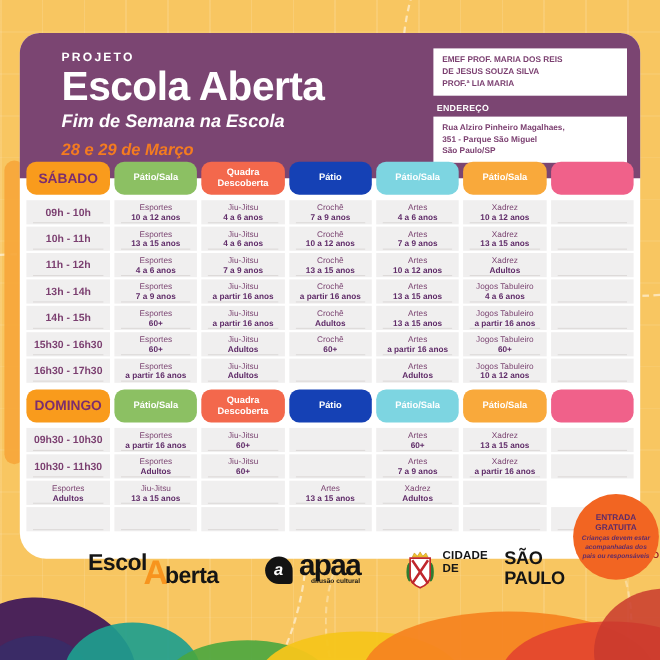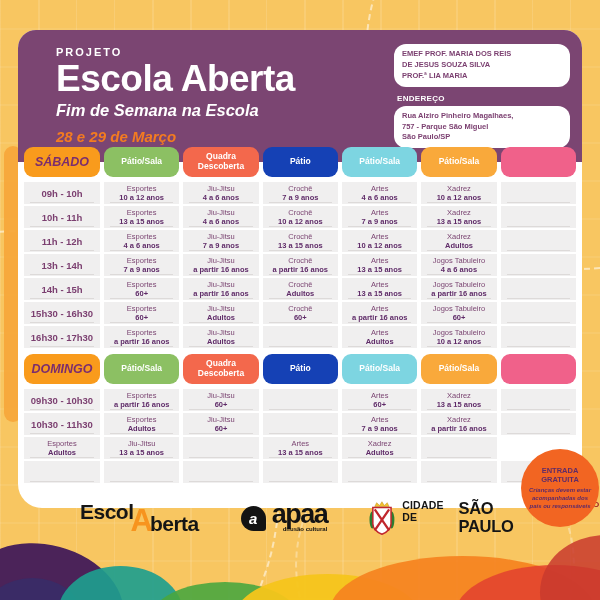--- a/index.html
+++ b/index.html
@@ -20,29 +20,29 @@
 
   
   .card { position:absolute; left:18px; top:30px; width:564px; height:478px; border-radius:18px 18px 24px 24px; background:#fff; z-index:3; }
   .card-header { height:132px; background:#7B4572; border-radius:18px 18px 0 0; display:flex; justify-content:space-between; padding:12px 12px 0 38px; }
   .hl { color:#fff; }
   .kicker { font-size:11px; font-weight:700; letter-spacing:2px; margin-top:4px; }
   .title { font-size:37px; font-weight:800; letter-spacing:-.5px; line-height:1.05; margin-top:2px; }
   .subtitle { font-size:16.5px; font-weight:700; font-style:italic; margin-top:2px; }
   .dates { font-size:15px; font-weight:800; font-style:italic; color:#F47B20; margin-top:8px; }
   .hr { width:176px; margin-top:2px; }
-  .wbox { background:#fff; border-radius:12px; padding:5px 8px; font-size:7.5px; font-weight:800; color:#7B3F70; line-height:1.45; white-space:pre-line; }
+  .wbox { background:#fff; border-radius:0; padding:5px 8px; font-size:7.5px; font-weight:800; color:#7B3F70; line-height:1.45; white-space:pre-line; }
   .addr-label { font-size:8px; font-weight:800; color:#fff; margin:7px 0 3px 3px; letter-spacing:.3px; }
 
   
   .card-body { padding:0 6px 8px 6px; }
   .trow { display:grid; grid-template-columns:76px repeat(6,1fr); gap:0 4px; margin-bottom:2px; }
   .head-row { height:30px; margin:6px 0 5px; }
   .head-row.first { margin-top:-15px; }
-  .day-pill { background:#F99B1C; color:#7B2D6E; font-weight:800; font-size:12.5px; border-radius:9px; display:flex; align-items:center; justify-content:center;font-style:italic; }
+  .day-pill { background:#F99B1C; color:#7B2D6E; font-weight:800; font-size:12.5px; border-radius:9px; display:flex; align-items:center; justify-content:center; }
   .col-pill { color:#fff; font-weight:700; font-size:8.5px; line-height:1.15; border-radius:9px; display:flex; align-items:center; justify-content:center; text-align:center; padding:1px 3px; }
   .tcell { background:#F0EFEF; position:relative; height:22px; display:flex; flex-direction:column; align-items:center; justify-content:center; text-align:center; }
   .tcell::after { content:""; position:absolute; bottom:1px; left:8%; width:84%; height:1px; background:#DDDAD9; }
   .time { font-size:9.5px; font-weight:700; color:#7B3F70; }
   .act-name { font-size:7.5px; color:#7B4572; line-height:1.2; }
   .act-age { font-size:7.5px; font-weight:800; color:#5F2B68; line-height:1.2; }
 
   
   .badge { position:absolute; left:521px; top:449px; width:78px; height:78px; background:#F26522; border-radius:50%; display:flex; flex-direction:column; align-items:center; justify-content:center; text-align:center; z-index:6; padding:4px; }
   .badge-title { font-size:7.5px; font-weight:800; color:#5F2B68; white-space:pre-line; line-height:1.3; }
@@ -90,21 +90,21 @@
         <div class="title">Escola Aberta</div>
         <div class="subtitle">Fim de Semana na Escola</div>
         <div class="dates">28 e 29 de Março</div>
       </div>
       <div class="hr">
         <div class="wbox">EMEF PROF. MARIA DOS REIS
 DE JESUS SOUZA SILVA
 PROF.ª LIA MARIA</div>
         <div class="addr-label">ENDEREÇO</div>
         <div class="wbox">Rua Alziro Pinheiro Magalhaes,
-757 - Parque São Miguel
+351 - Parque São Miguel
 São Paulo/SP</div>
       </div>
     </div>
     <div class="card-body" id="schedule-table">
         <div class="trow head-row first">
           <div class="day-pill" style="background: rgb(249, 155, 28);">SÁBADO</div>
           <div class="col-pill" style="background: rgb(140, 192, 99);">Pátio/Sala</div>
           <div class="col-pill" style="background: rgb(243, 104, 76);">Quadra Descoberta</div>
           <div class="col-pill" style="background: rgb(21, 65, 181);">Pátio</div>
           <div class="col-pill" style="background: rgb(125, 213, 225);">Pátio/Sala</div>

